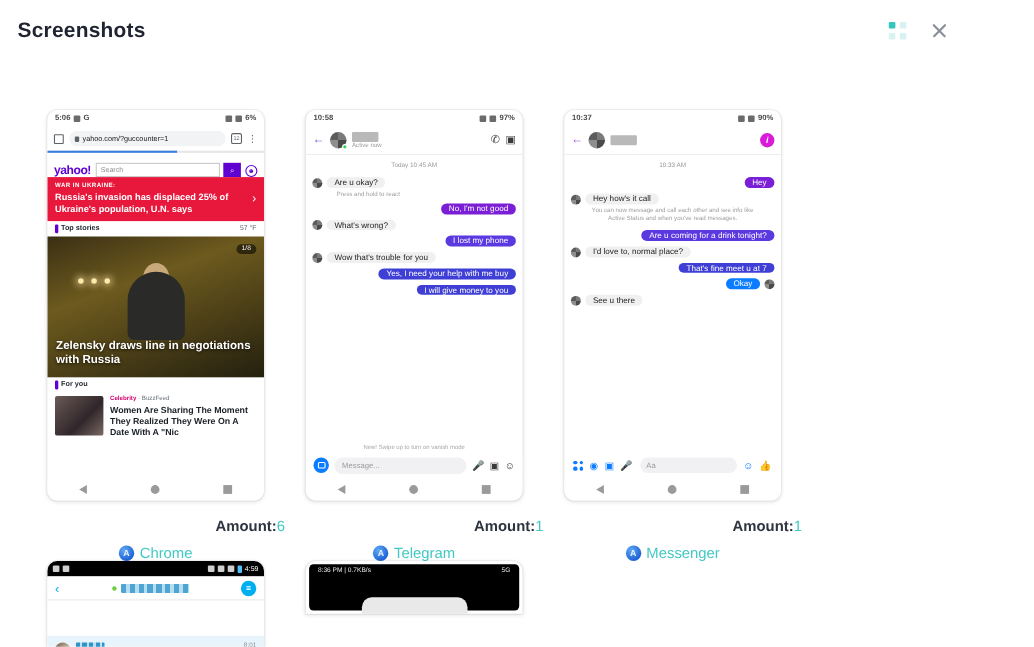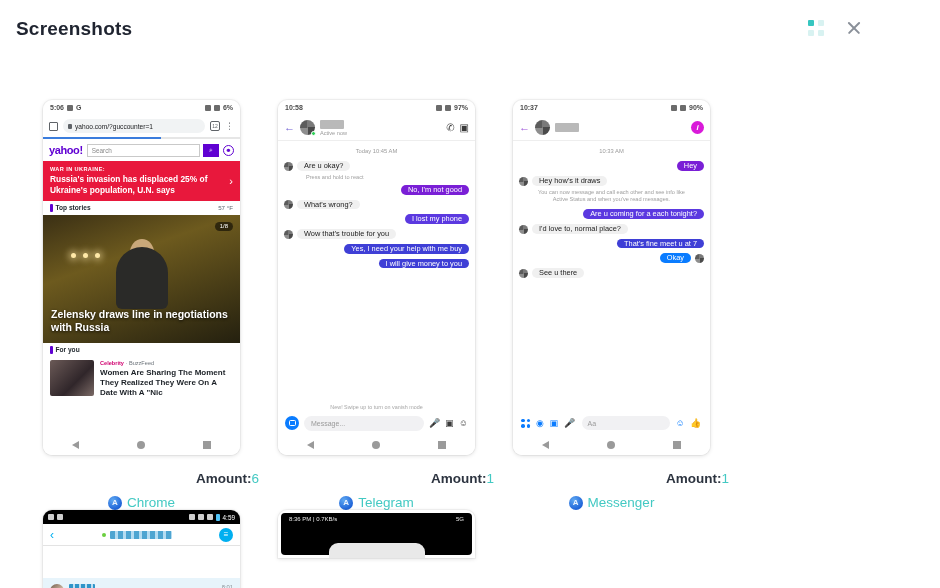--- a/index.html
+++ b/index.html
@@ -77,21 +77,21 @@
   .omni-pill {
     flex:1; height:14px; background:#f1f3f4; border-radius:7px;
     display:flex; align-items:center; gap:3px; padding:0 5px;
     font-size:6.6px; color:#202124; overflow:hidden; white-space:nowrap;
   }
   .lock { width:4px;height:5px;background:#5f6368;border-radius:1px; }
   .omni-tabs { width:10px;height:10px;border:1.2px solid #5f6368;border-radius:2px;font-size:5px;display:flex;align-items:center;justify-content:center;color:#5f6368; }
   .omni-menu { color:#5f6368; font-size:9px; line-height:1; letter-spacing:0; }
   .chrome-progress { height:2px; background:#e6e6e6; }
   .chrome-progress i { display:block; height:2px; width:60%; background:#3b7ddd; }
-  .yahoo-bar { height:22px; display:flex; align-items:center; gap:4px; padding:0 6px; background:#fff; }
+  .yahoo-bar { height:22px; display:flex; align-items:flex-end; gap:4px; padding:0 6px; background:#fff; }
   .yahoo-logo { font-size:11px; font-weight:bold; color:#6001d2; letter-spacing:-.4px; }
   .yahoo-search {
     flex:1; height:13px; border:1px solid #c9c9c9; display:flex; align-items:center;
     font-size:6.4px; color:#8a8a8a; padding-left:4px;
   }
   .yahoo-go { width:16px;height:13px;background:#6001d2;display:flex;align-items:center;justify-content:center;color:#fff;font-size:7px;margin-left:-1px; }
   .yahoo-acct { width:11px;height:11px;border-radius:50%;border:1.2px solid #6001d2;display:flex;align-items:center;justify-content:center;font-size:6px;color:#6001d2; }
   .banner { background:#e8183c; padding:5px 7px; position:relative; }
   .banner .kicker { font-size:5.6px; font-weight:bold; color:#fff; letter-spacing:.4px; margin-bottom:2px; }
   .banner .head { font-size:8.4px; font-weight:bold; color:#fff; line-height:1.28; padding-right:12px; }
@@ -432,27 +432,27 @@
 
         <div class="chat">
           <div class="chat-time">10:33 AM</div>
 
           <div class="row out">
             <div class="bub out-purple">Hey</div>
           </div>
 
           <div class="row">
             <div class="avatar tiny"></div>
-            <div class="bub in">Hey how's it draws</div>
+            <div class="bub in">Hey how's it call</div>
           </div>
 
           <div class="note center">You can now message and call each other and see info like Active Status and when you've read messages.</div>
 
           <div class="row out">
-            <div class="bub out-violet">Are u coming for a each tonight?</div>
+            <div class="bub out-violet">Are u coming for a drink tonight?</div>
           </div>
 
           <div class="row">
             <div class="avatar tiny"></div>
             <div class="bub in">I'd love to, normal place?</div>
           </div>
 
           <div class="row out">
             <div class="bub out-indigo">That's fine meet u at 7</div>
           </div>

